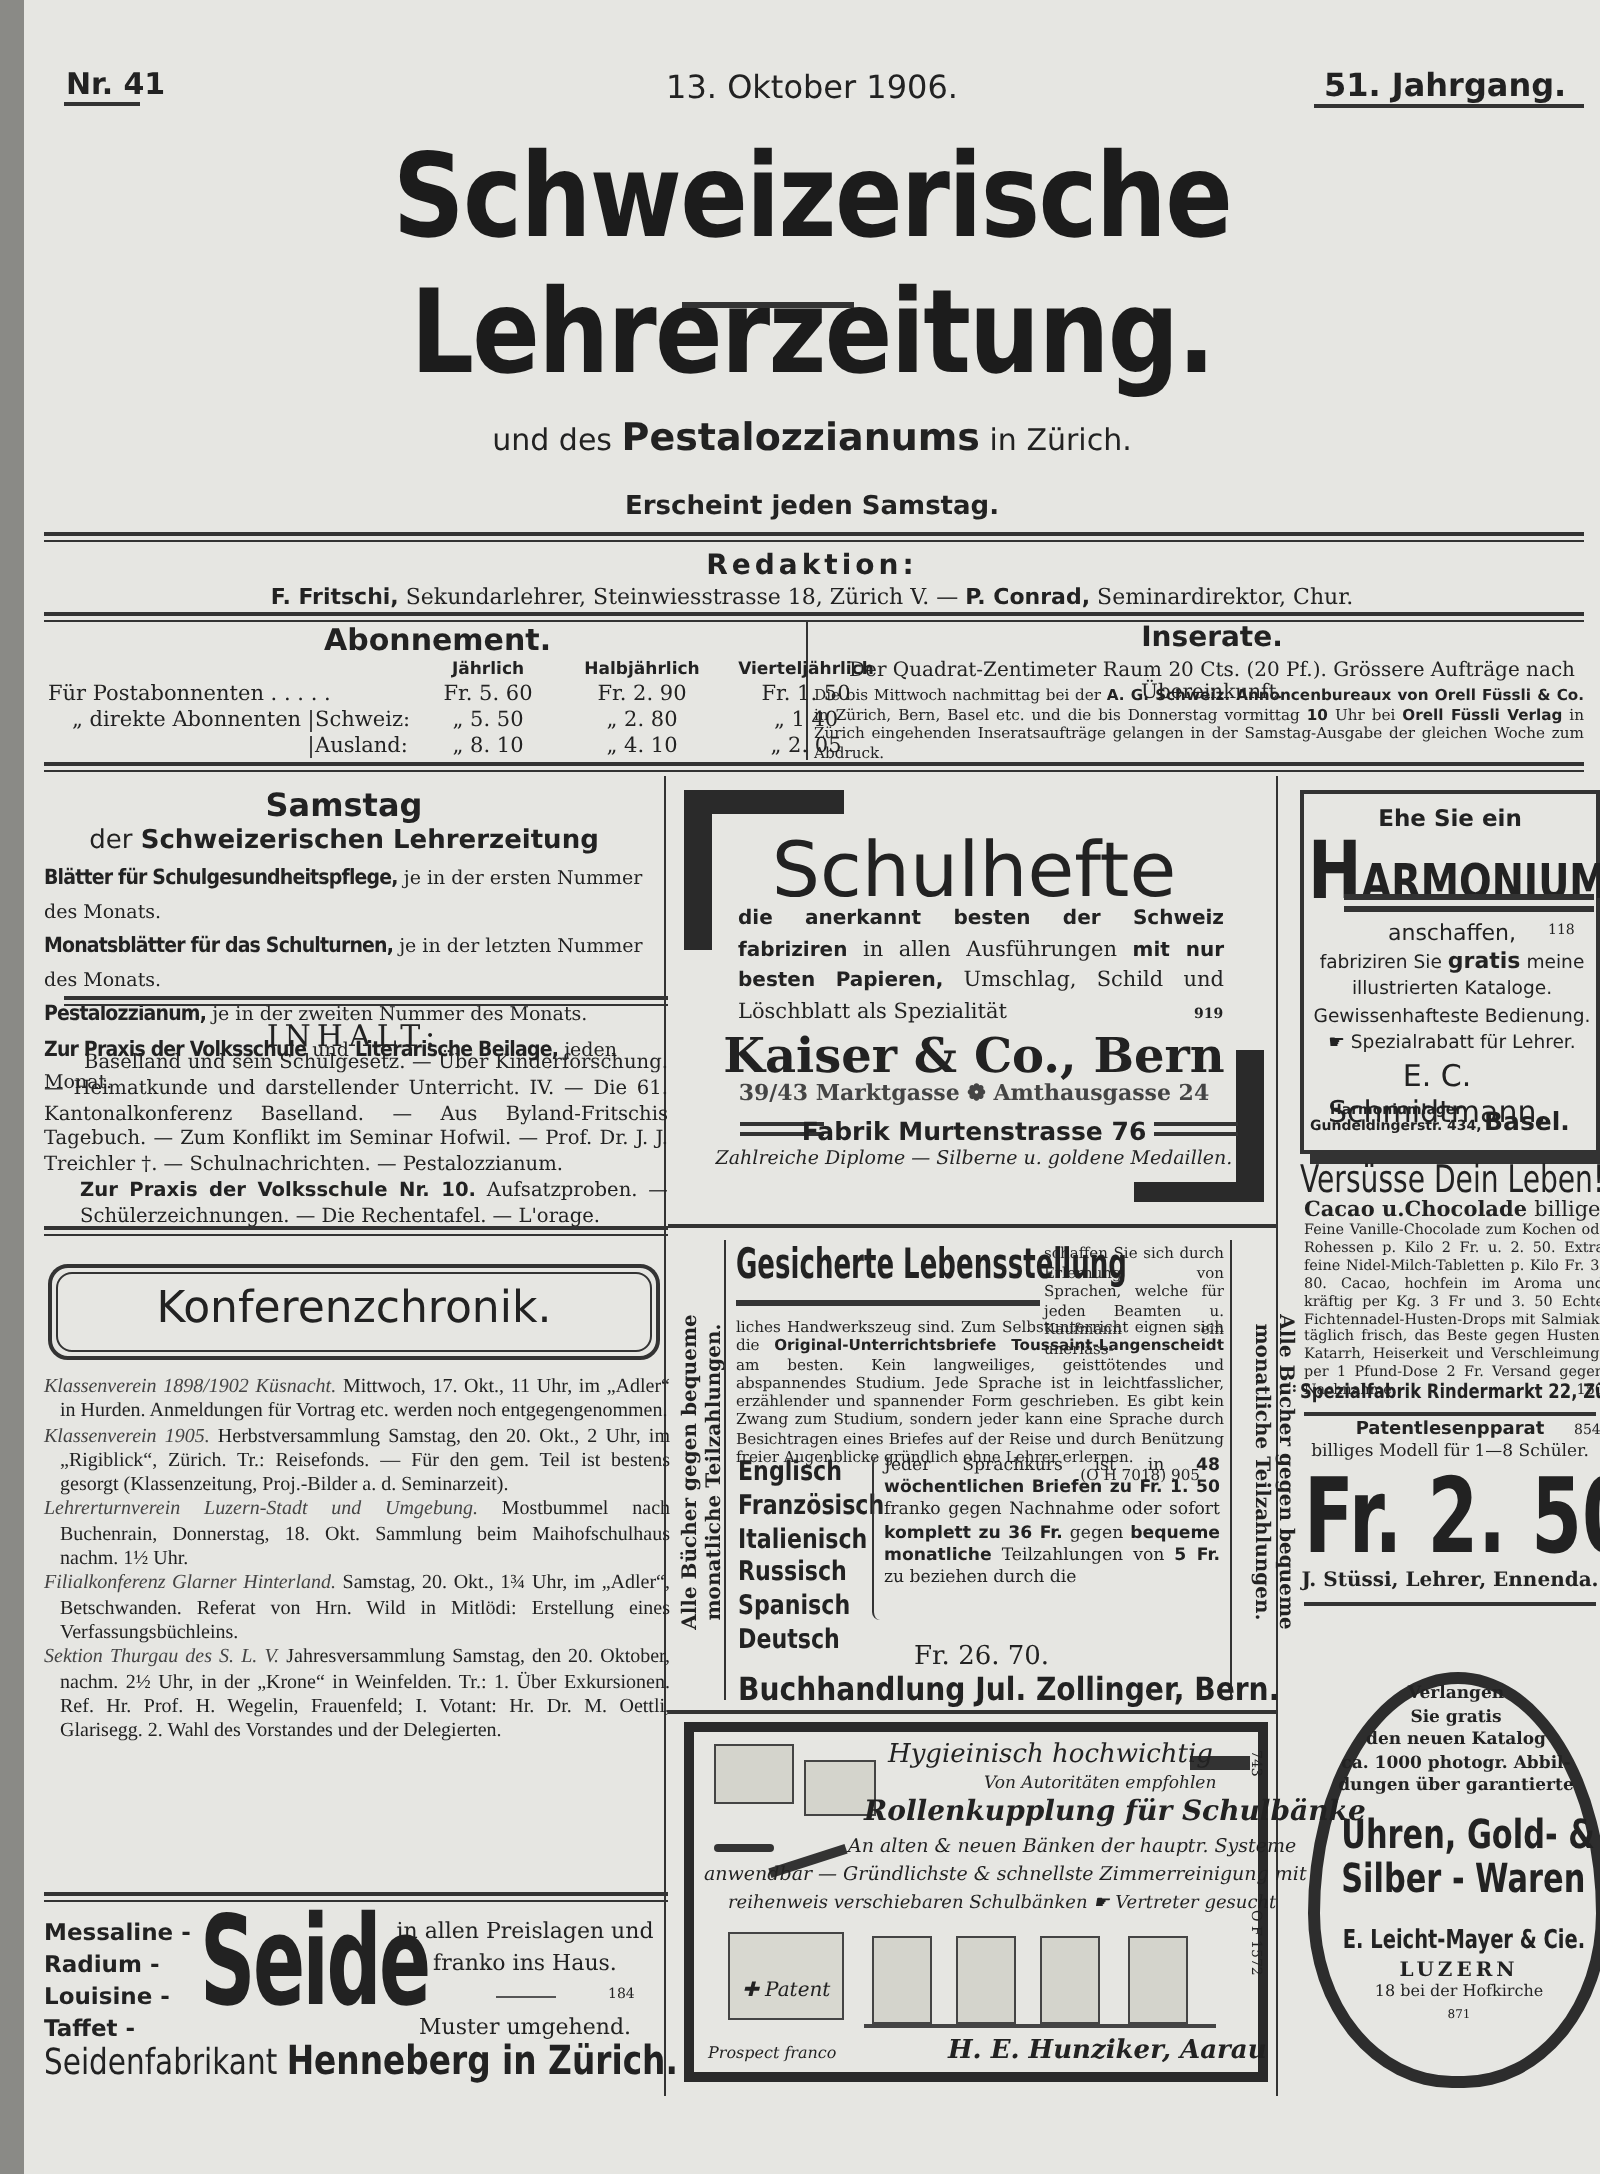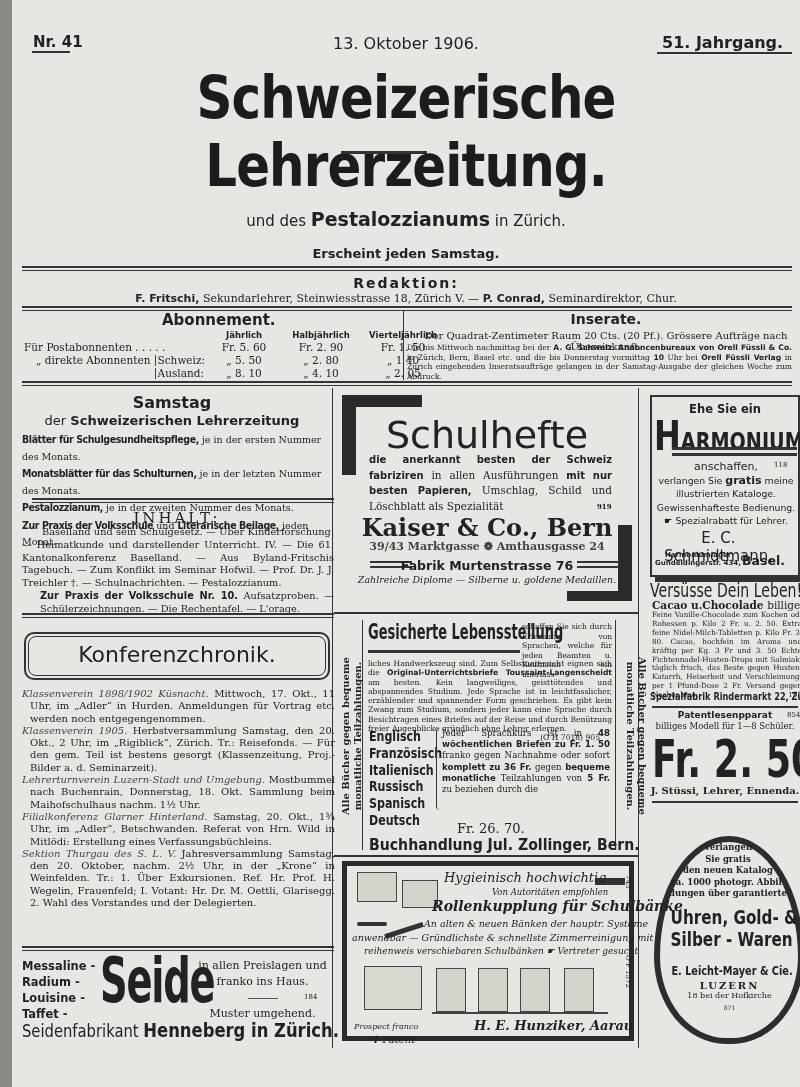--- a/index.html
+++ b/index.html
@@ -61,21 +61,21 @@
 
   .inhalt-title { left: 0; width: 330px; top: 509px; font-size: 15px; letter-spacing: 3px; }
   .inhalt-body { left: 10px; top: 526px; width: 312px; font-size: 9.8px; line-height: 12.8px; text-align: justify; }
   .inhalt-body b { font-family: "DejaVu Sans", sans-serif; }
 
   
   .kc-frame { left: 12px; top: 632px; width: 306px; height: 48px; border: 2px solid #333; border-radius: 10px; }
   .kc-frame-inner { left: 16px; top: 636px; width: 298px; height: 40px; border: 1px solid #333; border-radius: 8px; }
   .kc-title { left: 0; width: 330px; top: 642px; font-size: 22px; font-family: "DejaVu Sans", sans-serif; }
   .kc-body { left: 10px; top: 688px; width: 313px; font-size: 10px; line-height: 12.3px; text-align: justify; }
-  .kc-entry { text-indent: -8px; padding-left: 8px; margin-bottom: 0; }
+  .kc-entry { text-indent: -8px; padding-left: 8px; margin-bottom: 0; font-family: Liberation Serif, serif; }
   .kc-entry i { font-style: italic; color: #444; }
 
   
   .seide-list { left: 10px; top: 958px; font-size: 11.5px; line-height: 16px; font-family: "DejaVu Sans", sans-serif; font-weight: bold; }
   .seide-word { left: 88px; top: 944px; font-size: 62px; font-weight: bold; font-family: "DejaVu Sans", sans-serif; transform: scaleX(0.62); transform-origin: left; letter-spacing: -2px; }
   .seide-right { left: 178px; width: 145px; top: 958px; font-size: 11px; line-height: 16px; text-align: center; }
   .seide-num { left: 292px; top: 993px; font-size: 7px; }
   .seide-foot { left: 10px; width: 315px; top: 1018px; font-size: 18px; font-family: "DejaVu Sans", sans-serif; transform: scaleX(0.82); transform-origin: left; white-space: nowrap; }
   .seide-foot b { font-size: 20px; }
 
@@ -302,21 +302,21 @@
   <div class="abs harm-ehe center">Ehe Sie ein</div>
   <div class="abs harm-title">
     <span class="big">H</span><span>ARMONIUM</span>
   </div>
   <div class="abs harm-bars">
       <div></div>
       <div></div>
     </div>
   <div class="abs harm-body center">
     <div style="font-size:11px">anschaffen,</div>
-    <div><span>verlangen Sie</span> <b style="font-size:11px">gratis</b> <span>meine</span></div>
+    <div><span>fabriziren Sie</span> <b style="font-size:11px">gratis</b> <span>meine</span></div>
     <div>illustrierten Kataloge.</div>
     <div>Gewissenhafteste Bedienung.</div>
     <div>☛ Spezialrabatt für Lehrer.</div>
   </div>
   <div class="abs harm-num">118</div>
   <div class="abs harm-name center">E. C. Schmidtmann,</div>
   <div class="abs harm-addr">
     <div style="padding-left:10px">Harmoniumlager</div>
     <div>Gundeldingerstr. 434,</div>
   </div>
@@ -401,21 +401,21 @@
   <div class="abs" style="left:583px;top:878px;width:30px;height:7px;background:#333;"></div>
 
   <div class="hz-line" style="left:432px;top:870px;font-size:13px;">Hygieinisch hochwichtig</div>
   <div class="hz-line" style="left:480px;top:887px;font-size:8.5px;">Von Autoritäten empfohlen</div>
   <div class="hz-line" style="left:420px;top:898px;font-size:14px;font-weight:bold;">Rollenkupplung für Schulbänke</div>
   <div class="hz-line" style="left:412px;top:918px;font-size:9.5px;">An alten &amp; neuen Bänken der hauptr. Systeme</div>
   <div class="hz-line" style="left:340px;top:932px;font-size:9.5px;">anwendbar — Gründlichste &amp; schnellste Zimmerreinigung mit</div>
   <div class="hz-line" style="left:352px;top:946px;font-size:9px;">reihenweis verschiebaren Schulbänken ☛ Vertreter gesucht</div>
 
   <div class="ill" style="left:352px;top:966px;width:58px;height:44px;background:#d8d8d0;">
-    <div style="position:absolute;left:6px;top:22px;font-size:10px;font-style:italic;margin-top:45px;">✚ Patent</div>
+    <div style="position:absolute;left:6px;top:22px;font-size:10px;font-style:italic;">✚ Patent</div>
   </div>
   <div class="ill" style="left:424px;top:968px;width:30px;height:44px;"></div>
   <div class="ill" style="left:466px;top:968px;width:30px;height:44px;"></div>
   <div class="ill" style="left:508px;top:968px;width:30px;height:44px;"></div>
   <div class="ill" style="left:552px;top:968px;width:30px;height:44px;"></div>
   <div class="abs" style="left:420px;top:1012px;width:176px;border-top:2px solid #444;"></div>
 
   <div class="hz-line" style="left:342px;top:1022px;font-size:8px;">Prospect franco</div>
   <div class="hz-line" style="left:462px;top:1018px;font-size:13px;font-weight:bold;">H. E. Hunziker, Aarau</div>
   <div class="side-text abs" style="left:612px;top:875px;">743</div>

